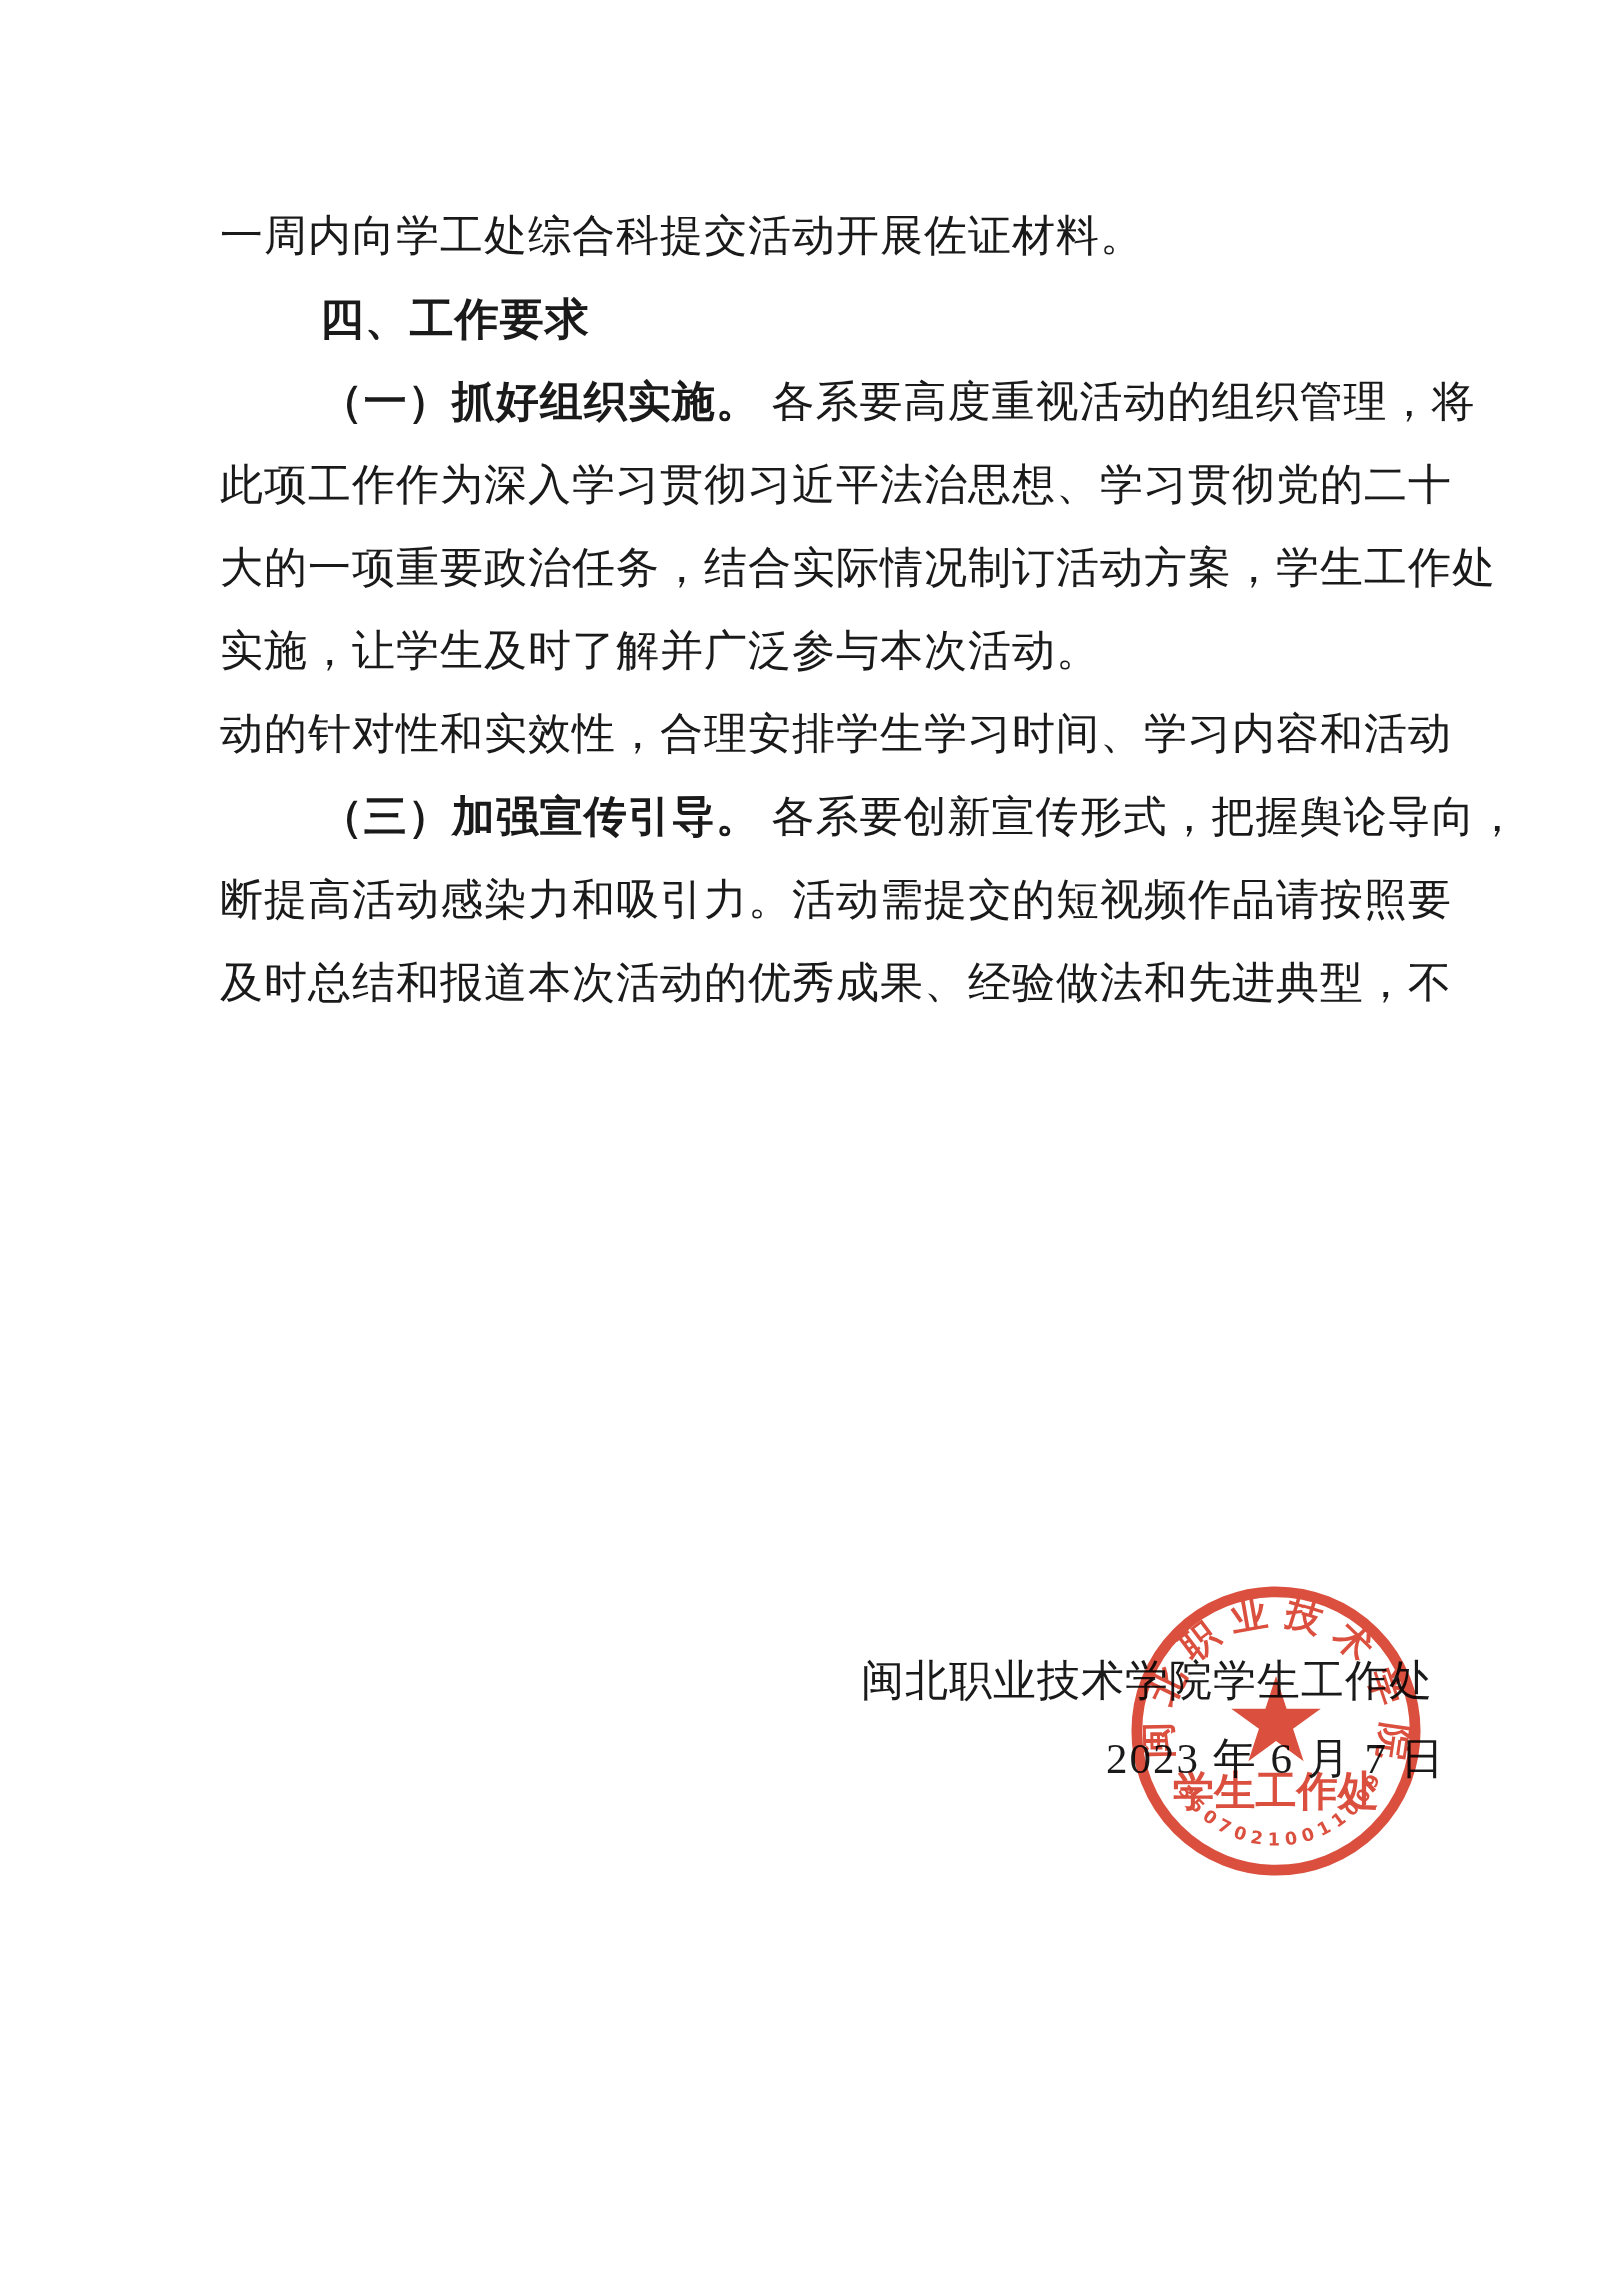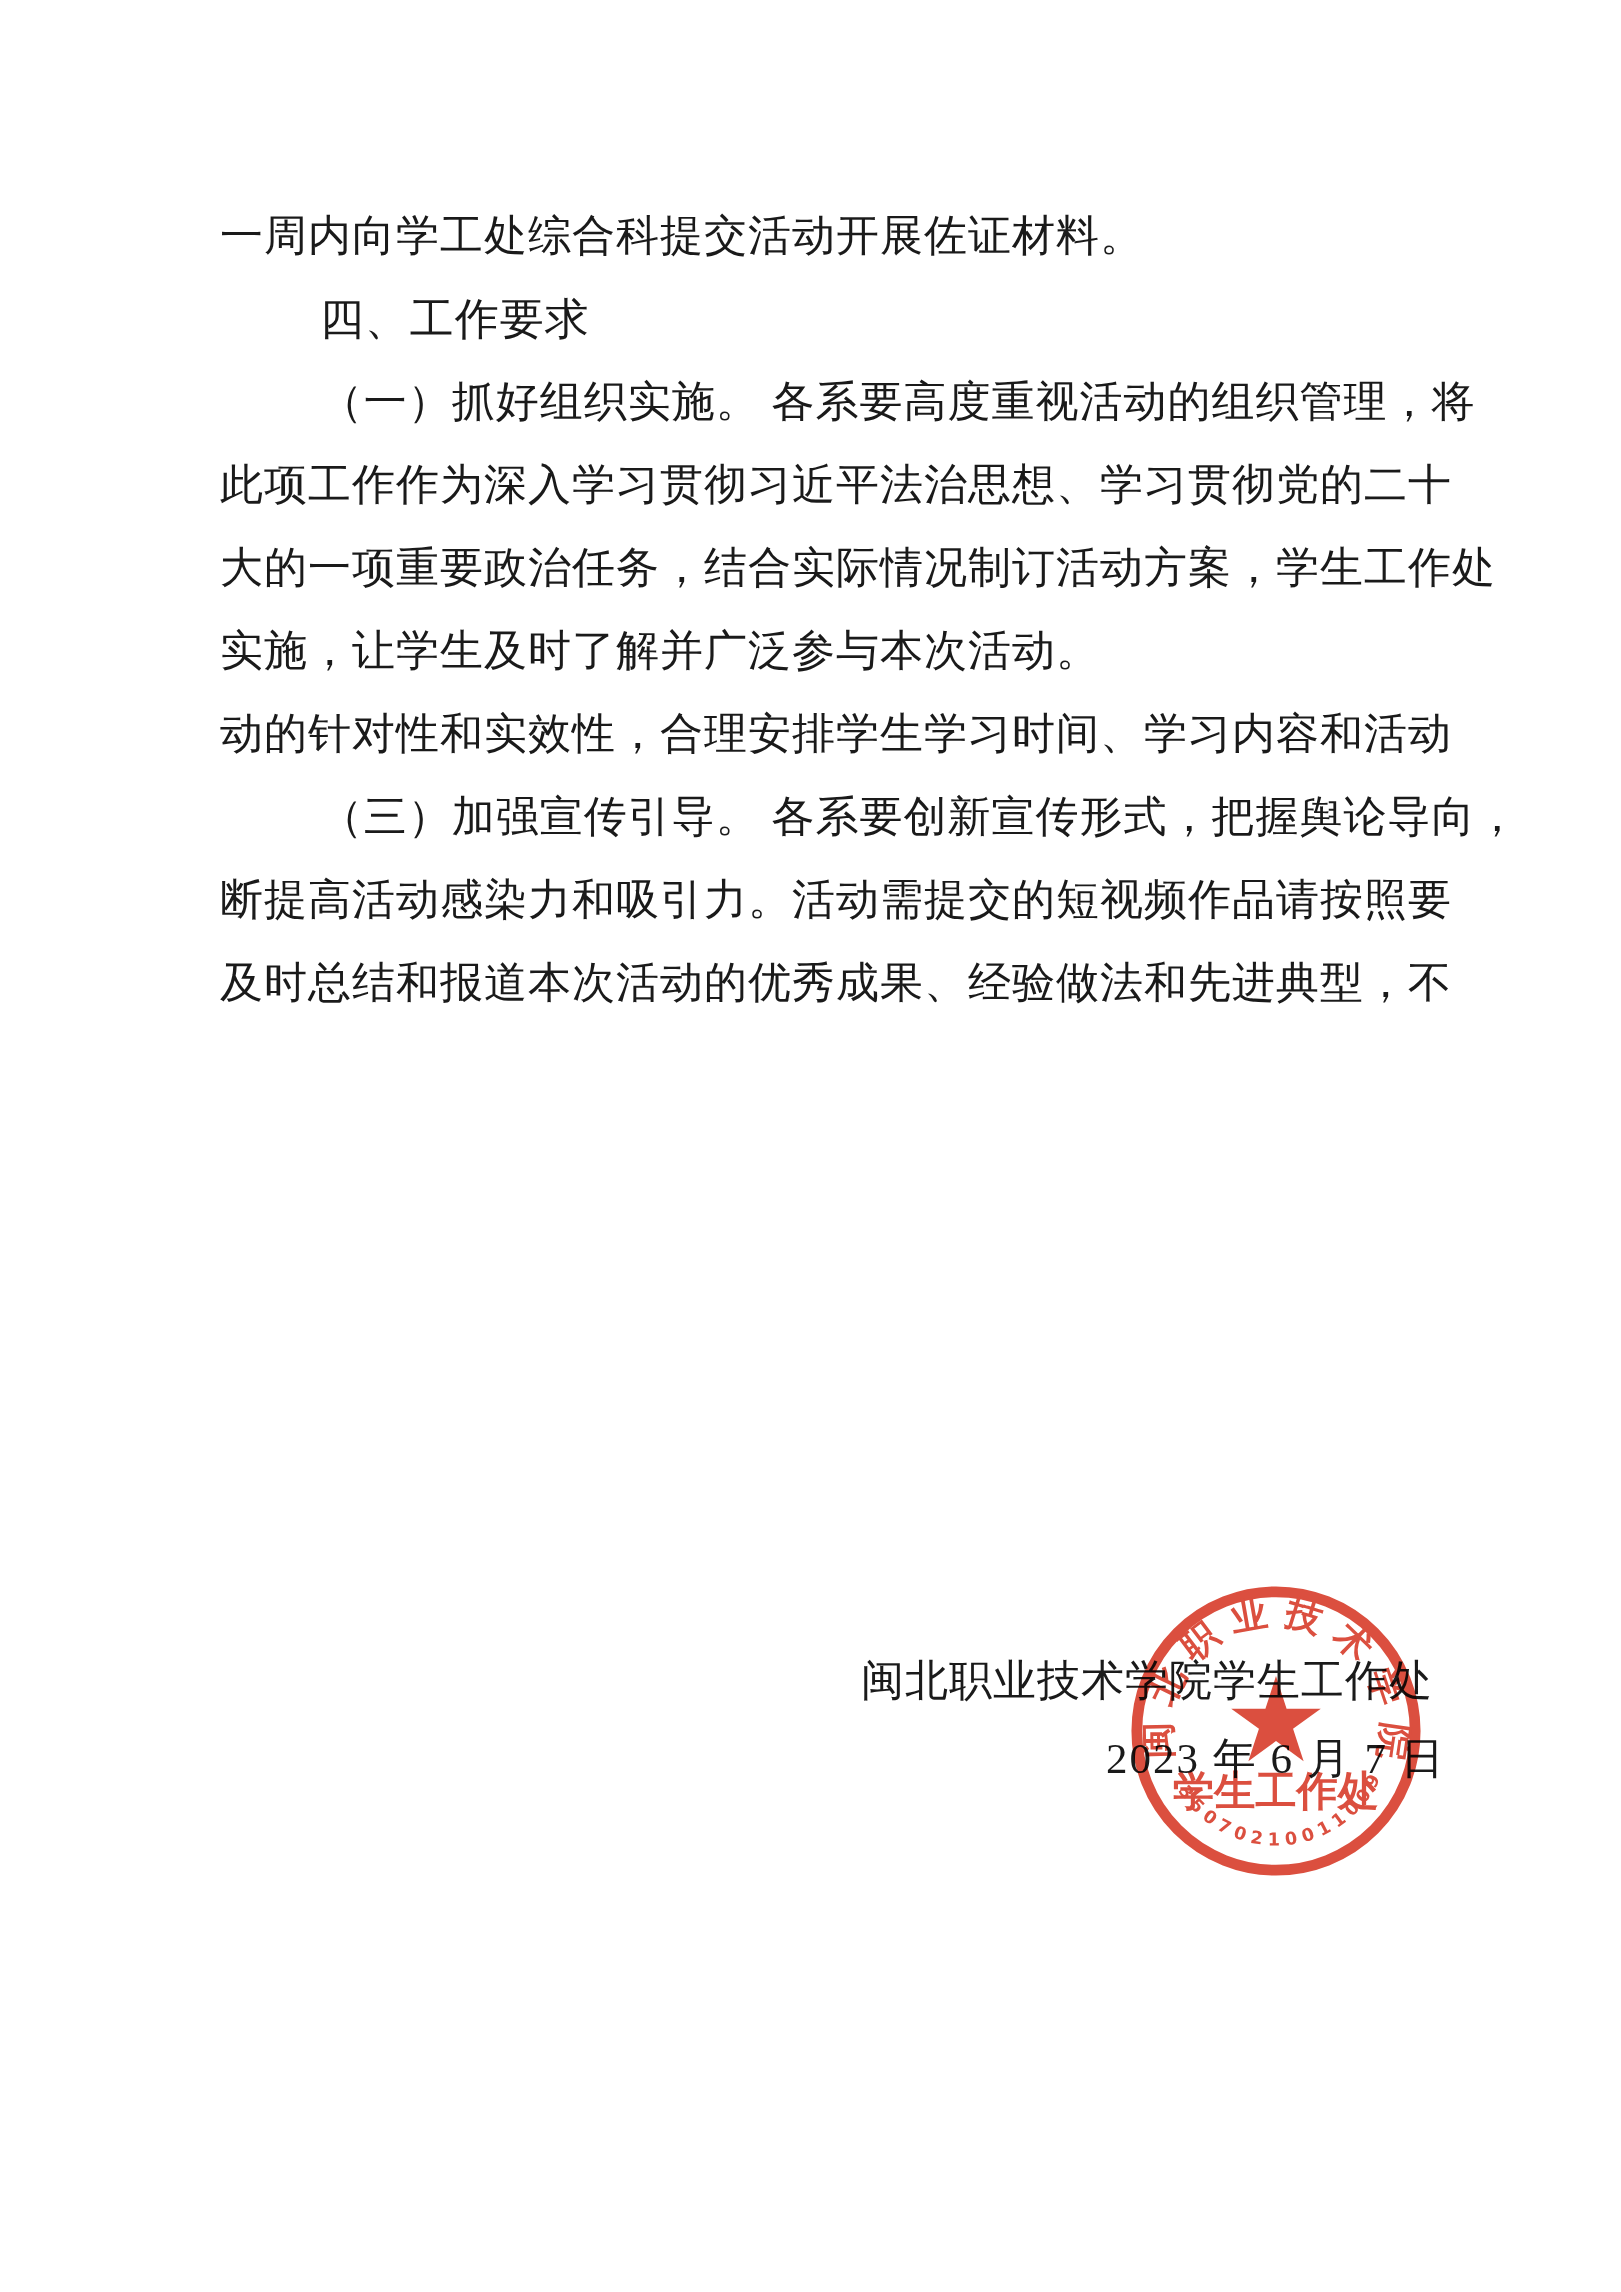--- a/index.html
+++ b/index.html
@@ -21,21 +21,21 @@
     position:absolute;
     left:192px;top:194px;width:1264px;margin-left:28px;
   }
   .line{
     height:83px;line-height:83px;
     font-size:43px;letter-spacing:1px;
     white-space:nowrap;
   }
   .line .indent{display:inline-block;width:88px;}
   .line .lead{
-    font-weight:400;
+    font-weight:700;
     font-family:"Liberation Sans","DejaVu Sans",sans-serif;
   }
   .line.heading .lead{font-size:44px;}
   .signature{
     position:absolute;left:861px;top:1653px;
     font-size:43px;letter-spacing:1px;line-height:55px;
     white-space:nowrap;
   }
   .date{
     position:absolute;left:1106px;top:1731px;

